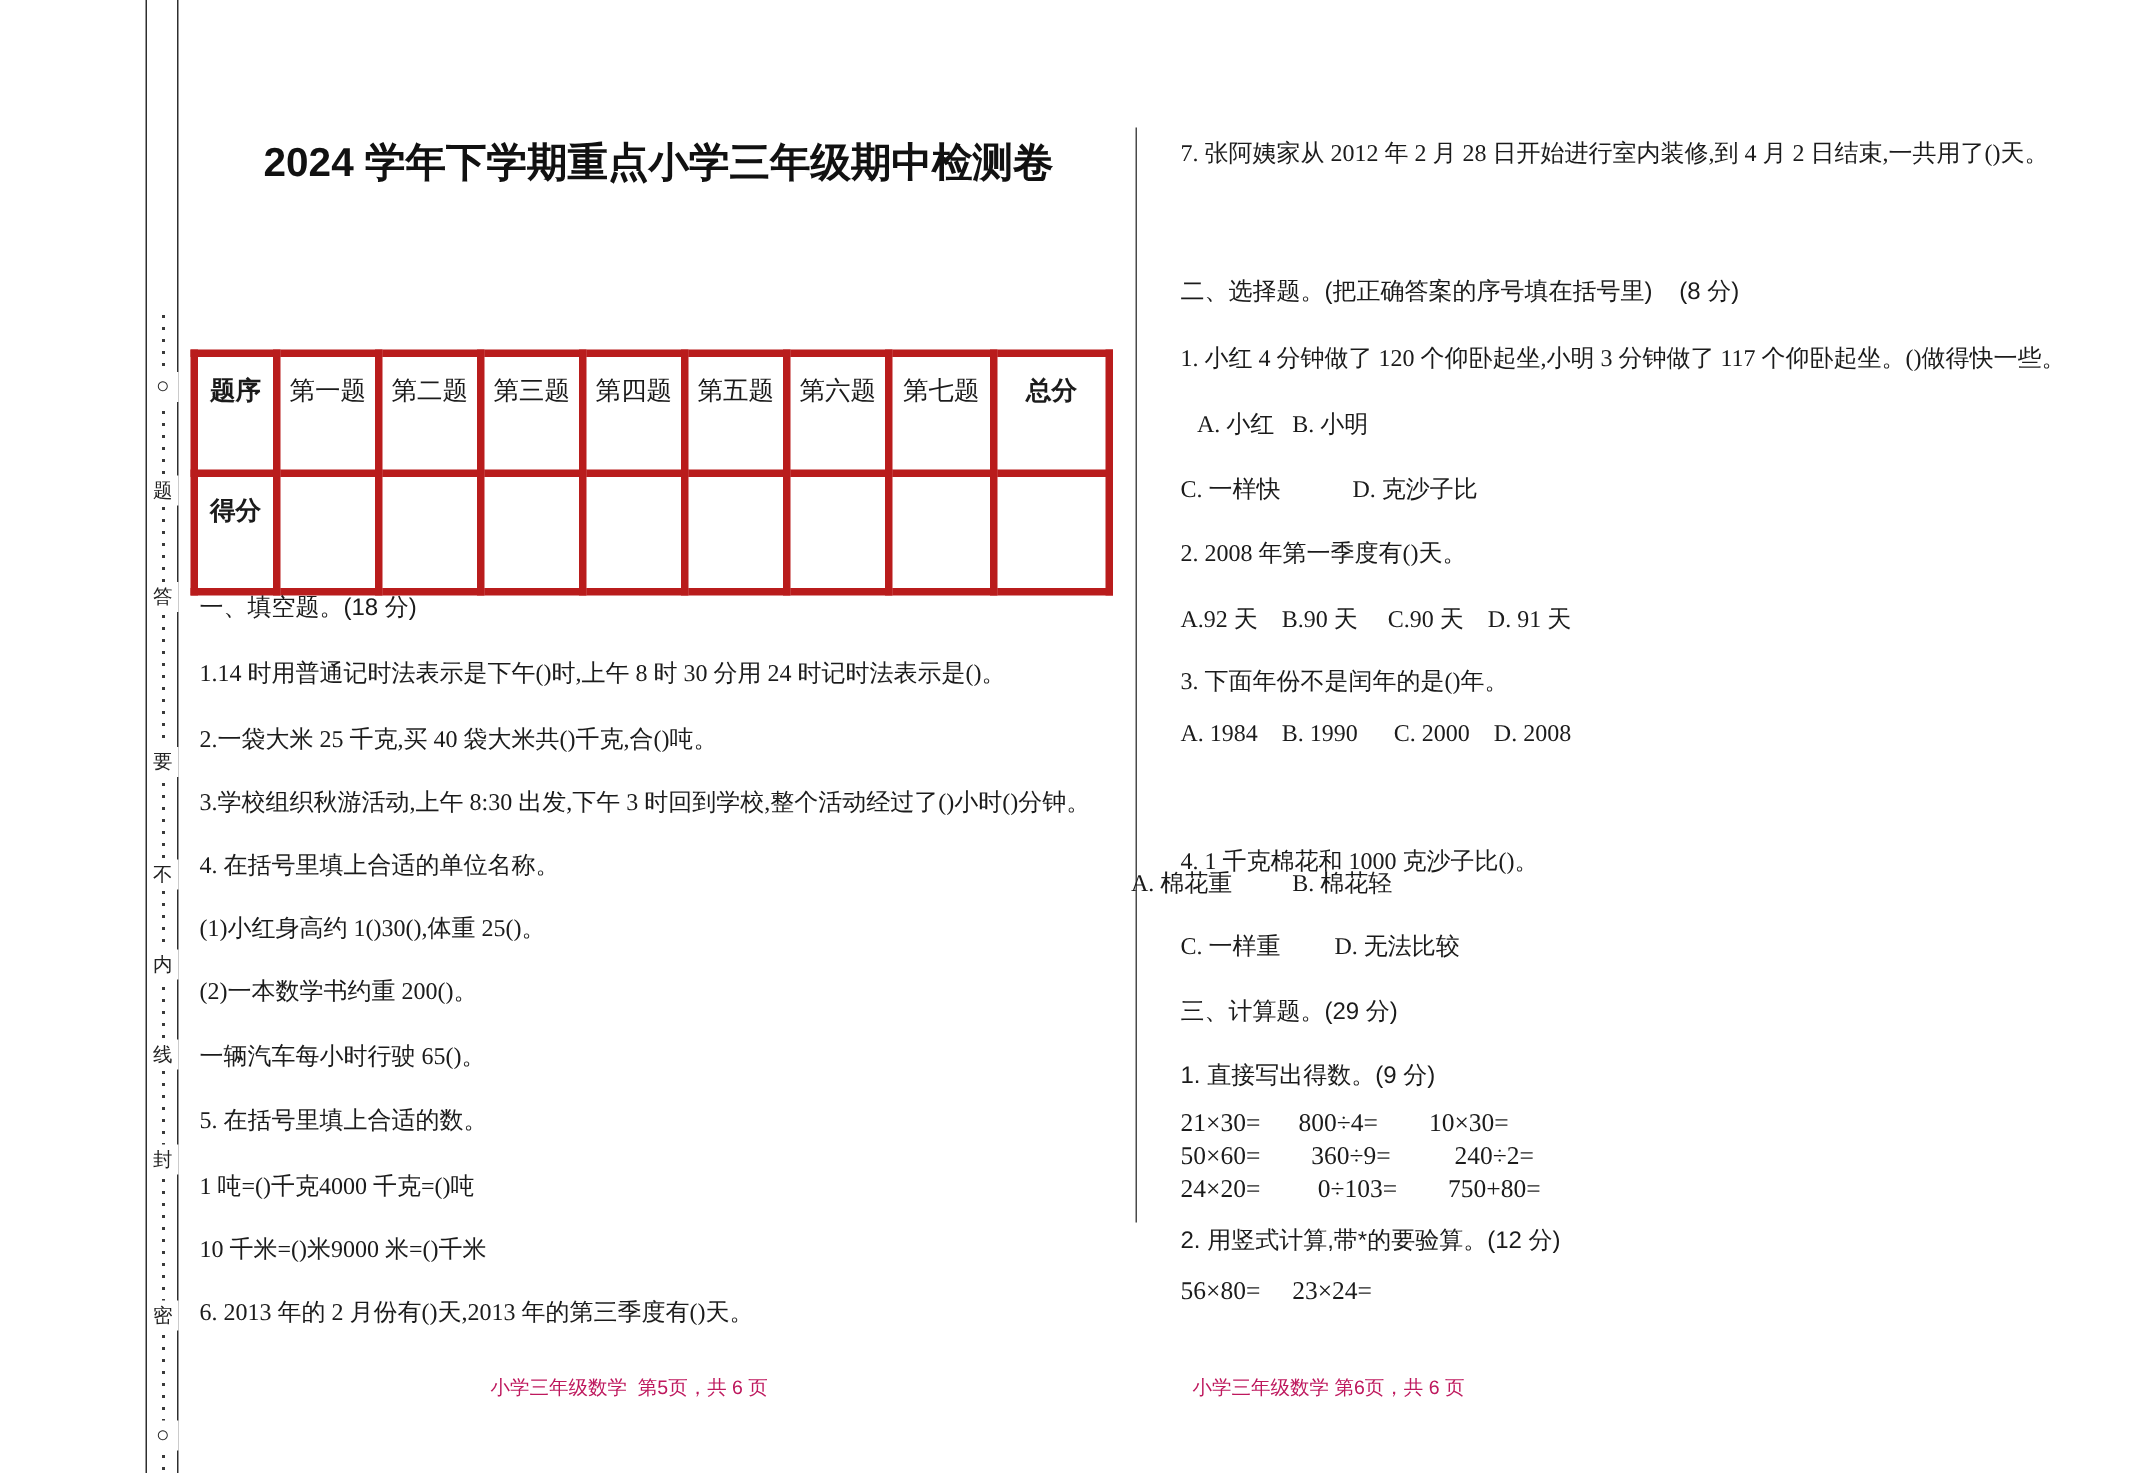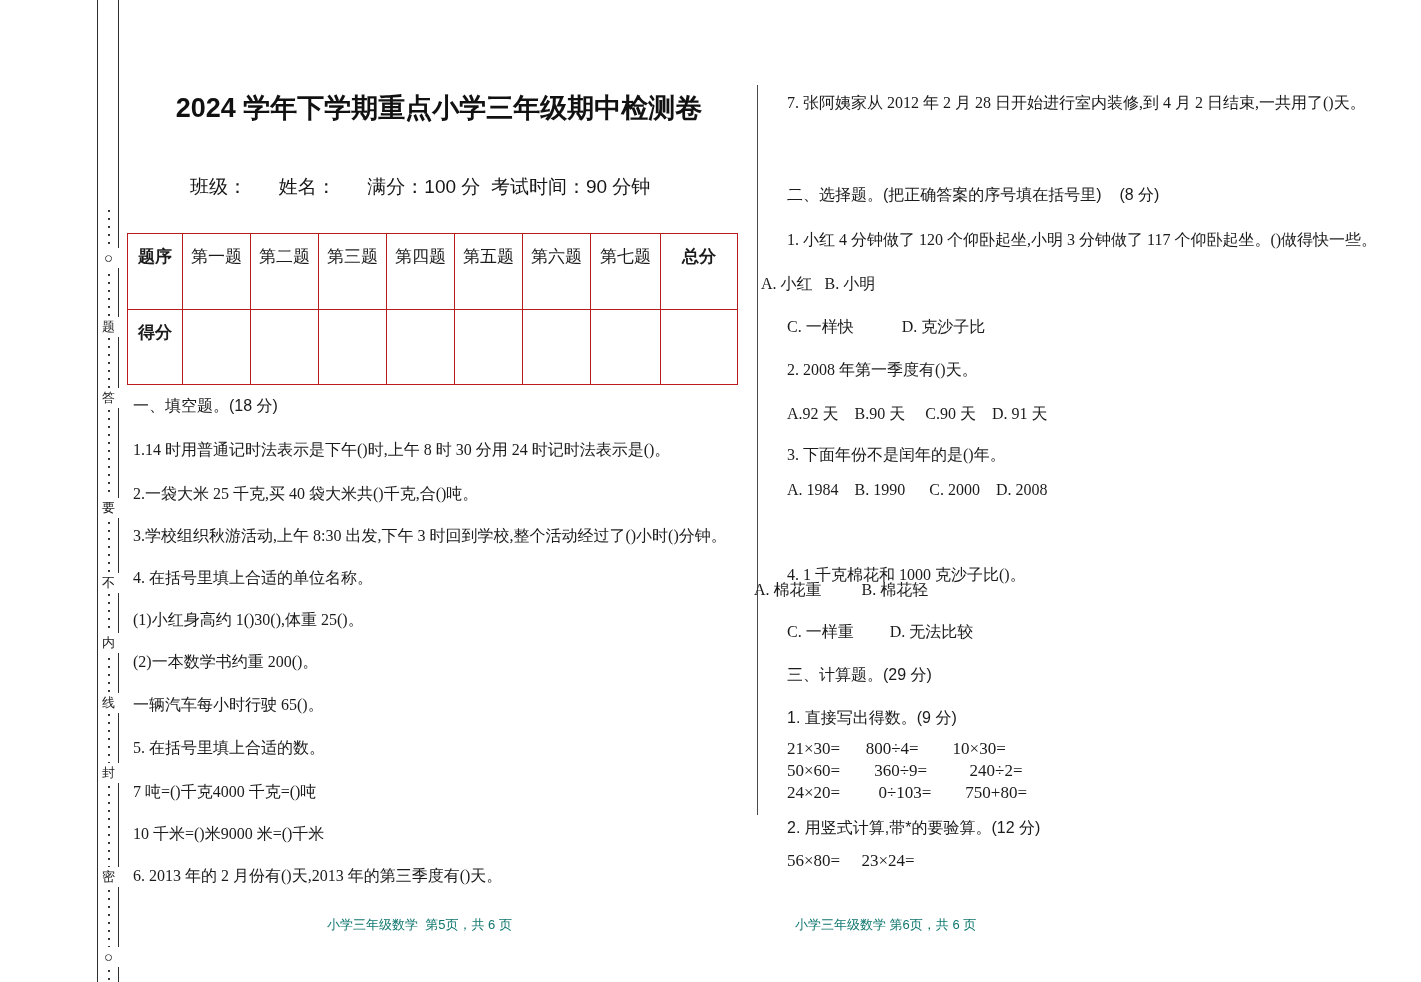--- a/index.html
+++ b/index.html
@@ -23,31 +23,31 @@
   }
   .info-line{
     position:absolute;left:190px;top:174px;
     font-family:"Liberation Sans","DejaVu Sans",sans-serif;font-size:19px;color:#161616;white-space:pre;
   }
   table.score{
     position:absolute;left:127px;top:233px;width:610px;height:125px;
     border-collapse:collapse;table-layout:fixed;
   }
   table.score td{
-    border:1px solid #b91c1c;vertical-align:top;text-align:center;padding-top:11px;
+    border:5px solid #b91c1c;vertical-align:top;text-align:center;padding-top:11px;
     font-family:"Liberation Sans","DejaVu Sans",sans-serif;font-size:17px;color:#1b1b1b;
   }
   table.score tr.r1 td{height:63px;}
   table.score tr.r2 td{height:62px;}
   td.bold{font-weight:bold;}
   .line{position:absolute;white-space:pre;font-size:16px;line-height:22px;}
   .sans{font-family:"Liberation Sans","DejaVu Sans",sans-serif;}
   .calc{font-size:17px;}
   .divider{position:absolute;left:757px;top:85px;height:730px;width:1px;background:#4a4a4a;}
-  .footer{position:absolute;font-size:13px;color:#0f766e;white-space:pre;font-family:"Liberation Sans","DejaVu Sans",sans-serif;}
+  .footer{position:absolute;font-size:13px;color:#be185d;white-space:pre;font-family:"Liberation Sans","DejaVu Sans",sans-serif;}
 </style>
 </head>
 <body>
 
 <div class="page">
 
   <div class="vline" style="left:97px;"></div>
   <div class="vline" style="left:118px;"></div>
   <div class="seal-dots"></div>
   <span class="seal-char" style="top:248px;font-size:15px;">○</span>
@@ -55,21 +55,20 @@
   <span class="seal-char" style="top:388px;">答</span>
   <span class="seal-char" style="top:498px;">要</span>
   <span class="seal-char" style="top:573px;">不</span>
   <span class="seal-char" style="top:633px;">内</span>
   <span class="seal-char" style="top:693px;">线</span>
   <span class="seal-char" style="top:763px;">封</span>
   <span class="seal-char" style="top:867px;">密</span>
   <span class="seal-char" style="top:947px;font-size:15px;">○</span>
 
   <div class="title">2024 学年下学期重点小学三年级期中检测卷</div>
-  <div class="info-line">班级：      姓名：      满分：100 分  考试时间：90 分钟</div>
 
   <table class="score">
     <colgroup>
       <col style="width:55px">
         <col style="width:68px">
         <col style="width:68px">
         <col style="width:68px">
       <col style="width:68px">
         <col style="width:68px">
         <col style="width:68px">
@@ -104,31 +103,31 @@
 
   <div class="line sans" style="left:133px;top:395px;">一、填空题。(18 分)</div>
   <div class="line" style="left:133px;top:439px;">1.14 时用普通记时法表示是下午()时,上午 8 时 30 分用 24 时记时法表示是()。</div>
   <div class="line" style="left:133px;top:483px;text-align:center;">2.一袋大米 25 千克,买 40 袋大米共()千克,合()吨。</div>
   <div class="line" style="left:133px;top:525px;">3.学校组织秋游活动,上午 8:30 出发,下午 3 时回到学校,整个活动经过了()小时()分钟。</div>
   <div class="line" style="left:133px;top:567px;text-align:center;">4. 在括号里填上合适的单位名称。</div>
   <div class="line" style="left:133px;top:609px;">(1)小红身高约 1()30(),体重 25()。</div>
   <div class="line" style="left:133px;top:651px;">(2)一本数学书约重 200()。</div>
   <div class="line" style="left:133px;top:694px;">一辆汽车每小时行驶 65()。</div>
   <div class="line" style="left:133px;top:737px;">5. 在括号里填上合适的数。</div>
-  <div class="line" style="left:133px;top:781px;">7 吨=()千克4000 千克=()吨</div>
+  <div class="line" style="left:133px;top:781px;">1 吨=()千克4000 千克=()吨</div>
   <div class="line" style="left:133px;top:823px;text-align:center;">10 千米=()米9000 米=()千米</div>
   <div class="line" style="left:133px;top:865px;">6. 2013 年的 2 月份有()天,2013 年的第三季度有()天。</div>
   <div class="footer" style="left:327px;top:916px;">小学三年级数学  第5页，共 6 页</div>
 
   <div class="divider"></div>
 
   <div class="line" style="left:787px;top:92px;">7. 张阿姨家从 2012 年 2 月 28 日开始进行室内装修,到 4 月 2 日结束,一共用了()天。</div>
   <div class="line sans" style="left:787px;top:184px;">二、选择题。(把正确答案的序号填在括号里)    (8 分)</div>
   <div class="line" style="left:787px;top:229px;">1. 小红 4 分钟做了 120 个仰卧起坐,小明 3 分钟做了 117 个仰卧起坐。()做得快一些。</div>
-  <div class="line" style="left:761px;top:273px;">A. 小红   B. 小明</div>
+  <div class="line" style="left:798px;top:273px;">A. 小红   B. 小明</div>
   <div class="line" style="left:787px;top:316px;">C. 一样快            D. 克沙子比</div>
   <div class="line" style="left:787px;top:359px;">2. 2008 年第一季度有()天。</div>
   <div class="line" style="left:787px;top:403px;">A.92 天    B.90 天     C.90 天    D. 91 天</div>
   <div class="line" style="left:787px;top:444px;">3. 下面年份不是闰年的是()年。</div>
   <div class="line" style="left:787px;top:479px;">A. 1984    B. 1990      C. 2000    D. 2008</div>
   <div class="line" style="left:787px;top:532px;margin-top:32px;">4. 1 千克棉花和 1000 克沙子比()。</div>
   <div class="line" style="left:754px;top:579px;">A. 棉花重          B. 棉花轻</div>
   <div class="line" style="left:787px;top:621px;">C. 一样重         D. 无法比较</div>
   <div class="line sans" style="left:787px;top:664px;">三、计算题。(29 分)</div>
   <div class="line sans" style="left:787px;top:707px;">1. 直接写出得数。(9 分)</div>

